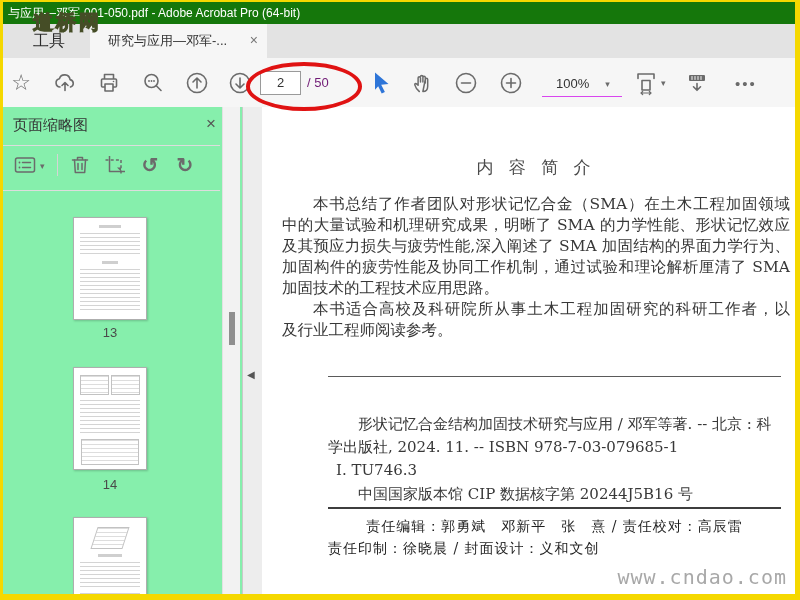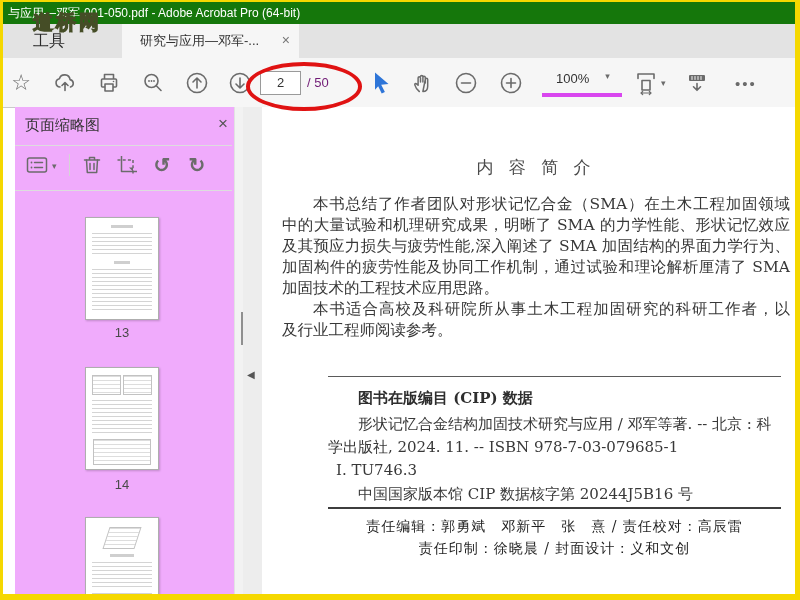--- a/index.html
+++ b/index.html
@@ -11,42 +11,42 @@
   .titlebar{position:absolute;left:0;top:0;right:0;height:22px;background:#15770b;color:#fff;
     font-size:12px;line-height:22px;padding-left:5px;white-space:nowrap;overflow:hidden;}
   .corner-watermark{position:absolute;left:30px;top:7px;z-index:9;font-family:"DejaVu Serif",serif;
     font-weight:bold;font-size:20px;letter-spacing:3px;color:rgba(62,72,36,.25);
     -webkit-text-stroke:1.2px #454d26;pointer-events:none;}
 
   
   .tabbar{position:absolute;left:0;top:22px;right:0;height:34px;background:#e3e3e3;}
   .tab{position:absolute;top:0;height:34px;display:flex;align-items:center;justify-content:center;}
   .tab-tools{left:6px;width:80px;font-size:16px;color:#2b2b2b;}
-  .tab-doc{left:87px;width:177px;background:#f6f6f6;font-size:13px;color:#333;justify-content:flex-start;padding-left:18px;box-sizing:border-box;margin-left:32px;}
+  .tab-doc{left:87px;width:177px;background:#f6f6f6;font-size:13px;color:#333;justify-content:flex-start;padding-left:18px;box-sizing:border-box;}
   .tab-close{position:absolute;right:9px;top:8px;font-size:14px;color:#777;line-height:16px;}
 
   
   .toolbar{position:absolute;left:0;top:56px;right:0;height:49px;background:#f6f6f6;border-bottom:1px solid #c9c9c9;}
   .tbtn{position:absolute;top:11px;width:28px;height:28px;display:flex;align-items:center;justify-content:center;}
   .tbtn svg{display:block;}
   .glyphbtn{font-size:22px;color:#6b6b6b;line-height:28px;text-align:center;}
   .pagebox{position:absolute;left:257px;top:13px;width:41px;height:24px;background:#fff;border:1px solid #9a9a9a;
     box-sizing:border-box;text-align:center;font-size:13px;color:#333;line-height:22px;}
   .pagetotal{position:absolute;left:304px;top:13px;height:24px;line-height:24px;font-size:13px;color:#701a75;}
   .red-ellipse{position:absolute;left:243px;top:4px;width:108px;height:41px;border:4px solid #e01212;
     border-radius:50%;z-index:5;pointer-events:none;}
-  .zoomctl{position:absolute;left:539px;top:13px;width:80px;height:26px;border-bottom:4px solid #d946ef;
-    box-sizing:border-box;font-size:13px;color:#333;display:flex;}
+  .zoomctl{position:absolute;left:539px;top:13px;width:80px;height:26px;border-bottom:1px solid #d946ef;
+    box-sizing:border-box;font-size:13px;color:#333;display:flex;align-items:center;}
   .zoomctl .val{margin-left:14px;}
   .caret{font-size:9px;color:#6b6b6b;margin-left:16px;}
   .caret2{position:absolute;font-size:9px;color:#6b6b6b;top:20px;}
   .more{font-size:15px;letter-spacing:2px;color:#6b6b6b;}
 
   
-  .panel{position:absolute;left:12px;top:105px;width:240px;bottom:0;background:#f0abfc;border-right:1px solid #c9c9c9;box-sizing:border-box;}
+  .panel{position:absolute;left:0;top:105px;width:240px;bottom:0;background:#86efac;border-right:1px solid #c9c9c9;box-sizing:border-box;}
   .panel-title{position:absolute;left:10px;top:9px;font-size:15px;color:#333;}
   .panel-close{position:absolute;left:203px;top:7px;font-size:17px;color:#555;}
   .psep{position:absolute;left:0;right:22px;height:1px;background:#ddd;}
   .pbtn{position:absolute;top:44px;width:28px;height:28px;display:flex;align-items:center;justify-content:center;}
   .pglyph{font-size:20px;color:#6b6b6b;font-weight:bold;}
   .vsep{position:absolute;left:54px;top:47px;width:1px;height:22px;background:#d5d5d5;}
   .thumb{position:absolute;left:70px;width:74px;background:#fff;border:1px solid #aeaeae;
     box-shadow:1px 1px 2px rgba(0,0,0,.2);box-sizing:border-box;padding:7px 6px;}
   .t-lines{background:repeating-linear-gradient(to bottom,#d4d4d4 0 1px,transparent 1px 4px);}
   .t-head{height:3px;width:36%;margin:0 auto 5px;background:#cfcfcf;}
@@ -68,21 +68,21 @@
   .jl{text-align:justify;text-align-last:justify;}
   .ind{text-indent:2em;}
   .hr1{position:absolute;left:66px;top:269px;width:453px;height:1px;background:#5a5a5a;}
   .hr2{position:absolute;left:66px;top:400px;width:453px;height:2px;background:#3d3d3d;}
   .cip-h{position:absolute;left:96px;top:282px;font-size:15px;font-weight:bold;color:#2e2e2e;}
   .cip1{position:absolute;left:96px;top:308px;width:424px;font-size:15px;}
   .cip2{position:absolute;left:66px;top:331px;font-size:15px;}
   .cip3{position:absolute;left:74px;top:354px;font-size:15px;}
   .cip4{position:absolute;left:96px;top:378px;font-size:15px;}
   .cred1{position:absolute;left:66px;top:411px;width:453px;text-align:center;font-size:14px;color:#1f1f1f;letter-spacing:1px;}
-  .cred2{position:absolute;left:66px;top:433px;width:453px;text-align:center;font-size:14px;color:#1f1f1f;letter-spacing:1px;}
+  .cred2{position:absolute;left:66px;top:433px;width:453px;text-align:left;font-size:14px;color:#1f1f1f;letter-spacing:1px;}
   .cndao{position:absolute;right:8px;top:458px;font-family:"DejaVu Sans Mono",monospace;
     font-size:20px;color:#a8a8a8;letter-spacing:1px;}
 </style>
 </head>
 <body>
 
 <div class="stage">
   <div class="app">
 
     <div class="titlebar">
@@ -280,24 +280,24 @@
       <div class="doc-body">
         <div class="jl ind">本书总结了作者团队对形状记忆合金（SMA）在土木工程加固领域</div>
         <div class="jl">中的大量试验和机理研究成果，明晰了 SMA 的力学性能、形状记忆效应</div>
         <div class="jl">及其预应力损失与疲劳性能,深入阐述了 SMA 加固结构的界面力学行为、</div>
         <div class="jl">加固构件的疲劳性能及协同工作机制，通过试验和理论解析厘清了 SMA</div>
         <div>加固技术的工程技术应用思路。</div>
         <div class="jl ind">本书适合高校及科研院所从事土木工程加固研究的科研工作者，以</div>
         <div>及行业工程师阅读参考。</div>
       </div>
       <div class="hr1"></div>
-      <div class="cip-h">图书在版编目 (CIP) 数据</div>
       <div class="cip1">形状记忆合金结构加固技术研究与应用 / 邓军等著. -- 北京 : 科</div>
       <div class="cip2">学出版社, 2024. 11. -- ISBN 978-7-03-079685-1</div>
       <div class="cip3">Ⅰ. TU746.3</div>
       <div class="cip4">中国国家版本馆 CIP 数据核字第 20244J5B16 号</div>
       <div class="hr2"></div>
       <div class="cred1">责任编辑：郭勇斌　邓新平　张　熹 / 责任校对：高辰雷</div>
       <div class="cred2">责任印制：徐晓晨 / 封面设计：义和文创</div>
+      <div class="cndao">www.cndao.com</div>
     </div>
 
   </div>
 </div>
 
 </body></html>

